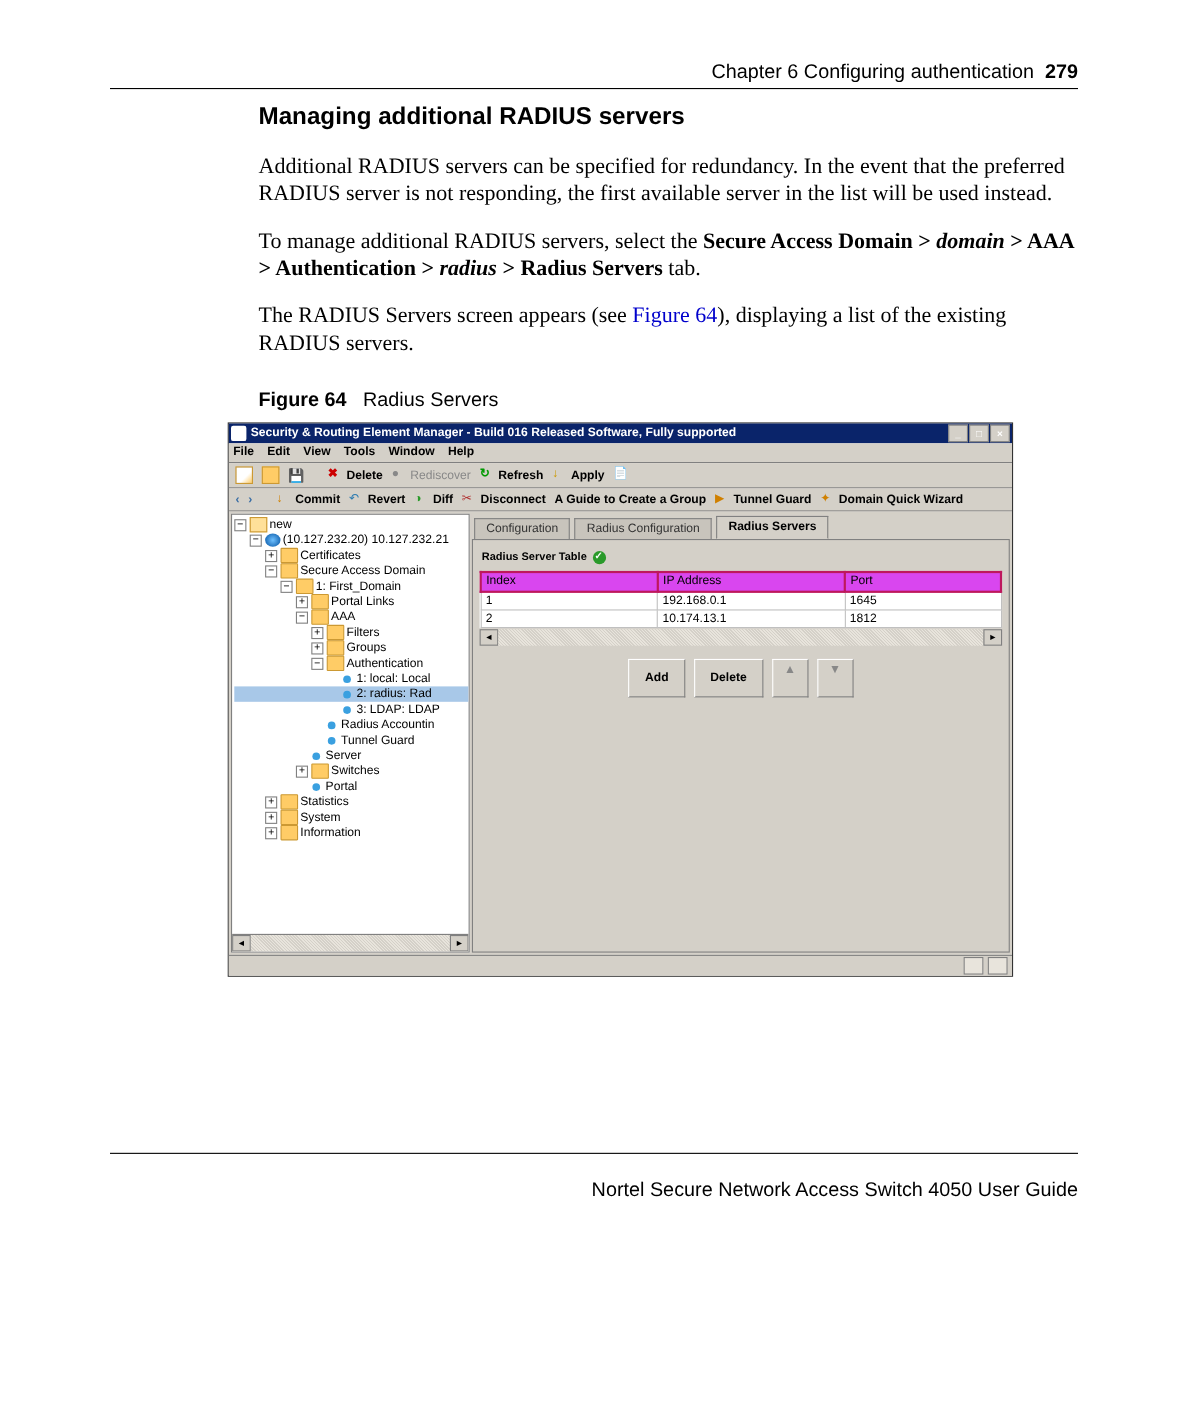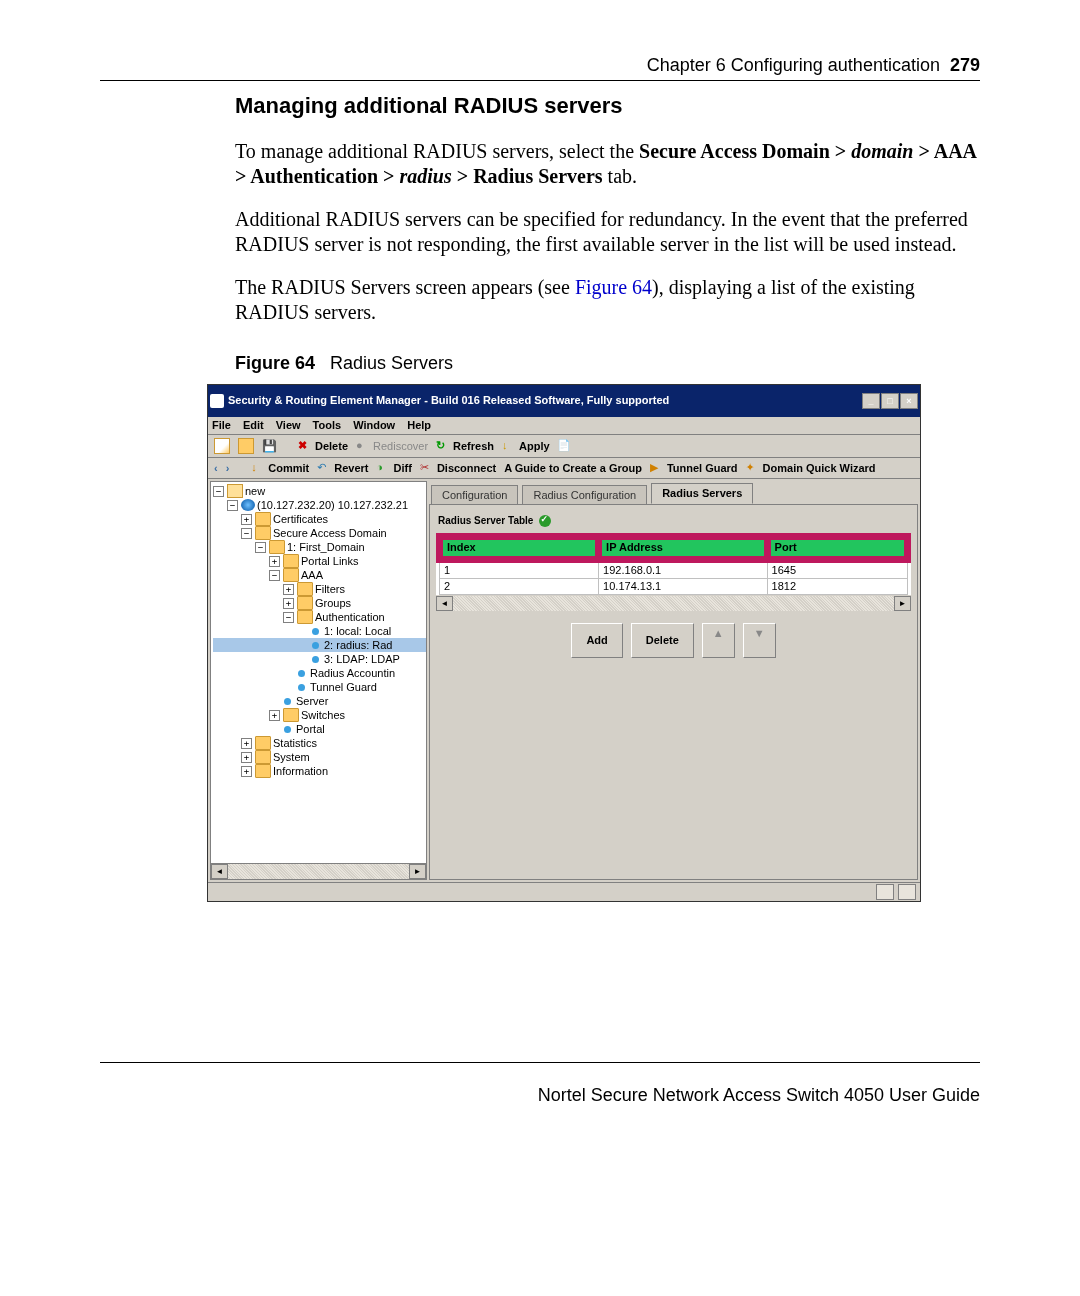--- a/index.html
+++ b/index.html
@@ -51,21 +51,21 @@
     color: #000;
     border: 1px solid #333;
     line-height: 1.2;
     margin-left: -28px;
   }
   .titlebar {
     background: #0a246a;
     color: #fff;
     display: flex;
     align-items: center;
-    height: 32px;
+    height: 18px;
     padding: 0 2px;
     font-weight: bold;
   }
   .titlebar .ticon {
     width: 14px; height: 14px;
     background: #fff; border-radius: 2px;
     margin-right: 4px;
     display:inline-block;
   }
   .titlebar .wtitle { flex: 1; white-space: nowrap; overflow:hidden; }
@@ -181,21 +181,21 @@
     padding: 6px 6px;
     position:relative;
   }
   .tablelabel { font-size:10px; font-weight:bold; display:flex; align-items:center; gap:6px; margin:4px 0 6px 2px; }
   .ok { width:12px;height:12px;background:#2a9a2a;border-radius:50%;display:inline-block;position:relative; }
   .ok::after { content:"✓"; color:#fff; font-size:9px; position:absolute; left:1px; top:-1px; }
   table.rstable {
     width: 100%; border-collapse:collapse; background:#fff; font-size:11px;
   }
   table.rstable th {
-    background:#22c55e; border:7px solid #be185d; text-align:left; padding:1px 4px; font-weight:bold;
+    background:#d946ef; border:2px solid #be185d; text-align:left; padding:1px 4px; font-weight:normal;
   }
   table.rstable td {
     border:1px solid #c0c0c0; padding:1px 4px;
   }
   .btnrow {
     display:flex; gap:8px; justify-content:center; margin-top:12px;
   }
   .ubtn {
     padding: 10px 14px; background:#d4d0c8; border:1px solid #808080;
     border-top-color:#fff; border-left-color:#fff; font-size:11px; font-weight:bold;
@@ -228,25 +228,25 @@
 
 <div class="page">
   <div class="header-line">
     <span>Chapter 6  Configuring authentication</span>
     &nbsp;<b>279</b>
   </div>
 
   <div class="body-content">
     <h2 class="section-title">Managing additional RADIUS servers</h2>
 
+    <p class="para">Additional RADIUS servers can be specified for redundancy. In the event that the preferred RADIUS server is not responding, the first available server in the list will be used instead.</p>
+
     <p class="para">
       <span>To manage additional RADIUS servers, select the </span><b>Secure Access Domain &gt; </b><b><i>domain</i></b><b> &gt; AAA &gt; Authentication &gt; </b><b><i>radius</i></b><b> &gt; Radius Servers</b><span> tab.</span>
     </p>
-
-    <p class="para">Additional RADIUS servers can be specified for redundancy. In the event that the preferred RADIUS server is not responding, the first available server in the list will be used instead.</p>
 
     <p class="para">
       <span>The RADIUS Servers screen appears (see </span><span class="xref">Figure 64</span><span>), displaying a list of the existing RADIUS servers.</span>
     </p>
 
     <div class="fig-caption">
       <span class="fignum">Figure 64</span>&nbsp;&nbsp;&nbsp;<span>Radius Servers</span>
     </div>
 
     <div class="shot">

